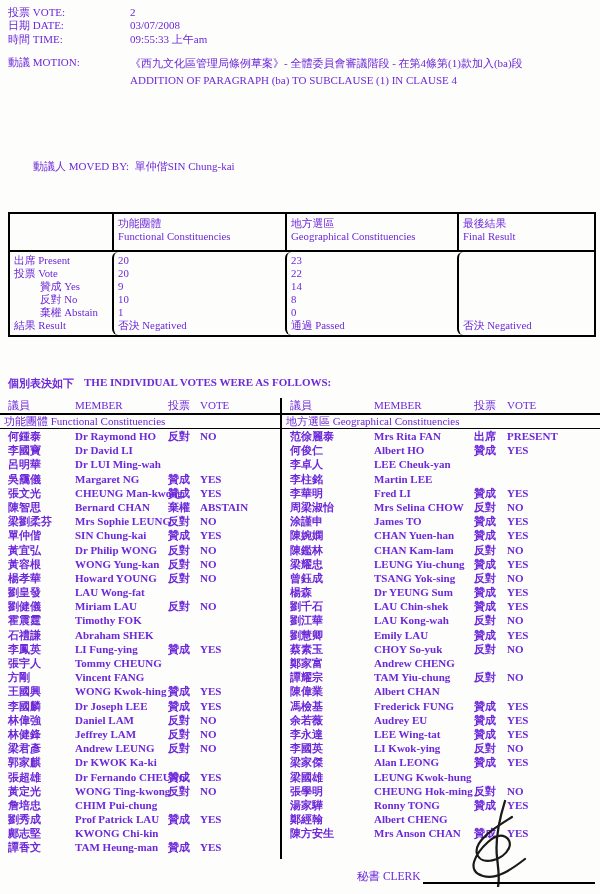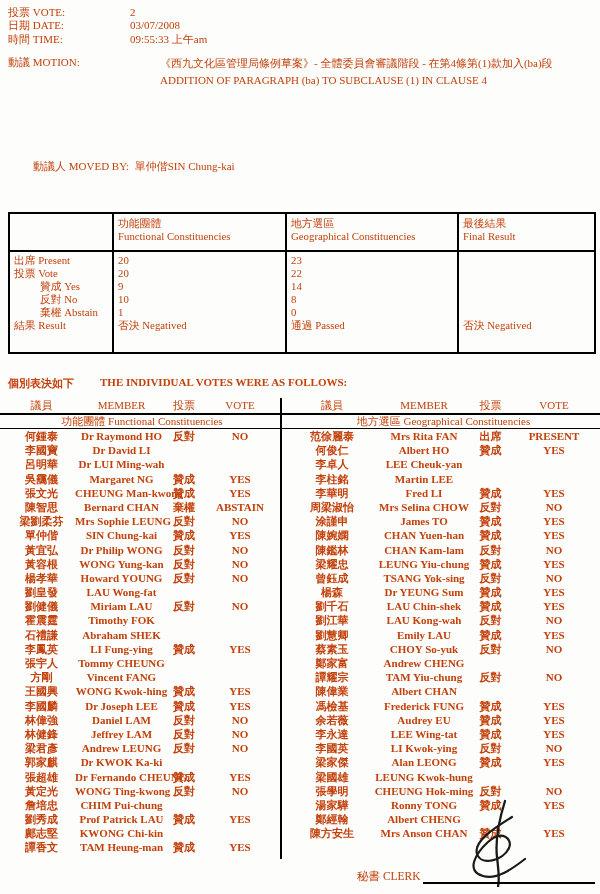--- a/index.html
+++ b/index.html
@@ -1,45 +1,45 @@
 <!DOCTYPE html>
 <html><head>
 <meta charset="utf-8">
 <style>
   html,body{margin:0;padding:0;background:#d9d9d9;}
   .page{
     position:relative;width:600px;height:894px;background:#fdfdfb;
-    font-family:"Liberation Serif","DejaVu Serif",serif;color:#c2410c;
+    font-family:"Liberation Serif","DejaVu Serif",serif;color:#6d28d9;
     overflow:hidden;margin:0 auto;
   }
   
   .meta{position:absolute;top:6px;left:8px;right:4px;font-size:11px;}
   .meta-row{display:grid;grid-template-columns:122px auto;line-height:13.4px;}
   
   .motion{position:absolute;top:55px;left:8px;right:18px;font-size:11px;display:grid;grid-template-columns:122px auto;}
-  .motion-lines div{line-height:16.6px;white-space:nowrap;margin-left:30px;}
+  .motion-lines div{line-height:16.6px;white-space:nowrap;}
   
   .movedby{position:absolute;top:159px;left:8px;font-size:11px;white-space:nowrap;}
   .movedby .lbl{display:inline-block;width:99px;padding-left:25px;}
   
   .summary{
     position:absolute;left:8px;top:212px;width:584px;
     border:2px solid #000;display:grid;grid-template-columns:102px 173px 172px 137px;
     font-size:10.8px;background:#fdfdfb;
   }
   .sh{border-bottom:2px solid #000;padding:3px 4px 4px;line-height:13px;min-height:29px;}
-  .sc{padding:2px 4px 20px;line-height:13px;min-height:78px;}
+  .sc{padding:2px 4px 3px;line-height:13px;min-height:78px;border-radius:6px;}
   .bl{border-left:2px solid #000;}
   .sc div,.sh div{white-space:nowrap;}
   .ind{padding-left:26px;}
   
   .indiv-heading{position:absolute;top:376px;left:8px;font-size:11px;white-space:nowrap;font-weight:bold;}
-  .indiv-heading .ih-en{position:absolute;left:92px;top:0;white-space:nowrap;text-align:right;}
+  .indiv-heading .ih-en{position:absolute;left:76px;top:0;white-space:nowrap;text-align:right;}
   .indiv{position:absolute;left:0;top:398px;width:600px;height:464px;font-size:11px;}
-  .half{position:absolute;top:0;text-align:center;}
+  .half{position:absolute;top:0;}
   .half.left{left:0;width:280px;}
   .half.right{left:280px;width:319px;border-left:2px solid #000;height:461px;}
   .mhead{display:grid;height:15px;line-height:14px;border-bottom:2px solid #000;white-space:nowrap;}
   .half.left .mhead,.half.left .mrow{grid-template-columns:67px 93px 32px auto;padding-left:8px;}
   .half.right .mhead,.half.right .mrow{grid-template-columns:84px 100px 33px auto;padding-left:8px;}
   .msub{height:13px;line-height:12.5px;border-bottom:1.5px solid #000;padding-left:4px;white-space:nowrap;}
   .mrow{display:grid;height:14.2px;line-height:14.2px;white-space:nowrap;font-weight:bold;}
   .mrow span{overflow:visible;}
   
   .clerk{position:absolute;left:357px;top:869px;font-size:11.5px;white-space:nowrap;}

